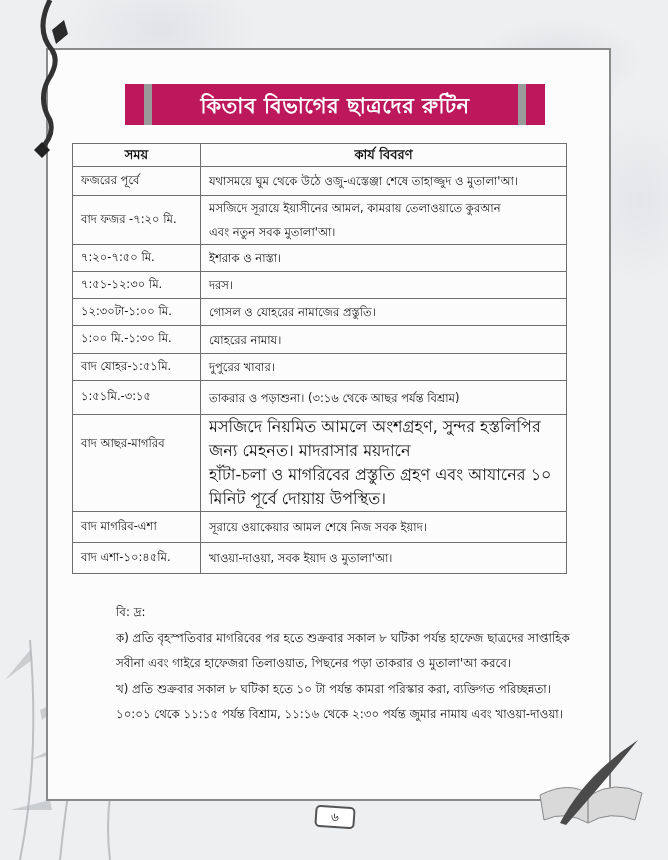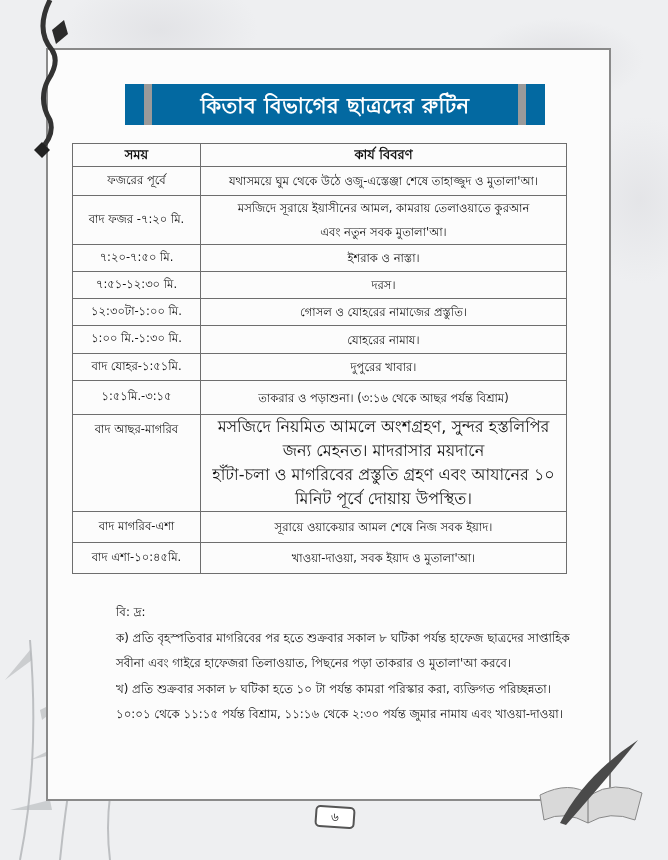--- a/index.html
+++ b/index.html
@@ -21,38 +21,38 @@
     background:#fcfcfc;
     border:2px solid #8a8a8a;
     box-sizing:border-box;
   }
   .ribbon {
     position:absolute; left:30px; top:0; width:40px; height:160px;
   }
   .bamboo { position:absolute; left:0; top:560px; width:190px; height:300px; }
   .title-bar {
     position:absolute; left:125px; top:84px; width:420px; height:41px;
-    background:#0369a1;
+    background:#be185d;
   }
   .title-bar .stripe {
     position:absolute; top:0; width:8px; height:41px; background:#9a9a9a;
   }
   .title-bar .stripe.l { left:19px; }
   .title-bar .stripe.r { right:19px; }
   .title-text {
     position:absolute; left:0; right:0; top:6px; text-align:center;
     color:#fff; font-size:21px; font-weight:bold; letter-spacing:.5px;
   }
   table.routine {
     position:absolute; left:72px; top:143px; width:495px;
     border-collapse:collapse; font-size:11.5px;border-radius:16px;
   }
   table.routine td, table.routine th {
     border:1px solid #6e6e6e; padding:0 8px; vertical-align:middle;
-    text-align:center; font-weight:normal;
+    text-align:left; font-weight:normal;
   }
   table.routine th { text-align:center; font-weight:bold; font-size:13px; height:22px; }
   table.routine td.time { width:111px; }
   table.routine td.desc { line-height:24px;margin-top:31px; }
   .notes {
     position:absolute; left:76px; top:600px; width:500px;
     font-size:11.8px; line-height:25.5px;margin-left:40px;
   }
   .notes div { white-space:nowrap; }
   .page-num {
@@ -134,21 +134,21 @@
       </tr>
     <tr style="height:27px">
         <td class="time">বাদ যোহর-১:৫১মি.</td>
         <td class="desc">দুপুরের খাবার।</td>
       </tr>
     <tr style="height:34px">
         <td class="time">১:৫১মি.-৩:১৫</td>
         <td class="desc">তাকরার ও পড়াশুনা। (৩:১৬ থেকে আছর পর্যন্ত বিশ্রাম)</td>
       </tr>
     <tr style="height:59px">
-        <td class="time" style="vertical-align:top;padding-top:6px">বাদ আছর-মাগরিব</td>
+        <td class="time" style="vertical-align:top;padding-top:20px">বাদ আছর-মাগরিব</td>
         <td class="desc" style="font-size:16px">
           <div>মসজিদে নিয়মিত আমলে অংশগ্রহণ, সুন্দর হস্তলিপির জন্য মেহনত। মাদরাসার ময়দানে</div>
           <div>হাঁটা-চলা ও মাগরিবের প্রস্তুতি গ্রহণ এবং আযানের ১০ মিনিট পূর্বে দোয়ায় উপস্থিত।</div>
         </td>
       </tr>
     <tr style="height:31px">
         <td class="time">বাদ মাগরিব-এশা</td>
         <td class="desc">সূরায়ে ওয়াকেয়ার আমল শেষে নিজ সবক ইয়াদ।</td>
       </tr>
     <tr style="height:31px">

